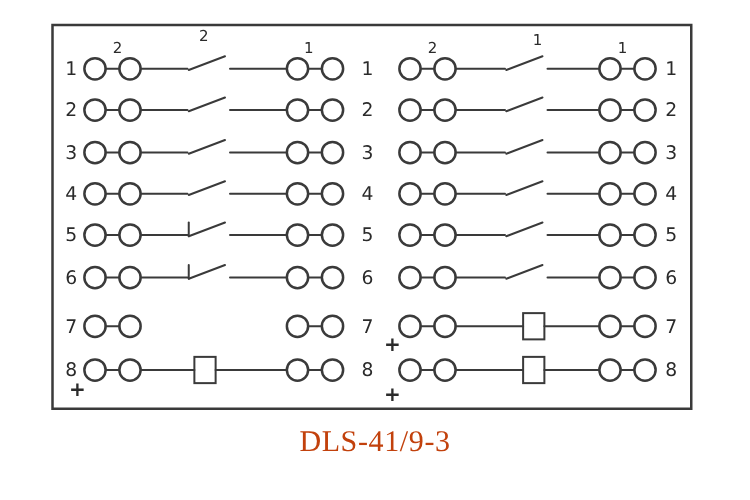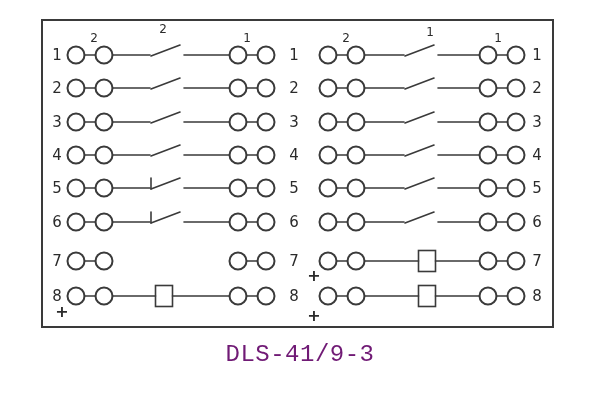--- a/index.html
+++ b/index.html
@@ -7,22 +7,22 @@
   body {
     width: 600px; height: 400px;
     position: relative; overflow: hidden;
     font-family: "DejaVu Sans", sans-serif;
   }
   .stage { position: absolute; left: 0; top: 0; width: 600px; height: 400px; }
   svg { display: block; }
   .caption {
     position: absolute; left: 0; top: 341px; width: 600px;
     text-align: center;
-    font-size: 24px; color: #701a75; letter-spacing: 0.5px;
-    font-family: Liberation Mono, monospace;
+    font-size: 24px; color: #c2410c; letter-spacing: 0.5px;
+    font-family: Liberation Serif, serif;
   }
 </style>
 </head>
 <body>
 
 <div class="stage">
   <svg id="schematic" width="600" height="400" viewBox="0 0 600 400">
       <rect x="42" y="20" width="511" height="307" fill="none" stroke="#3a3a3a" stroke-width="2"></rect>
       <text x="57" y="60" fill="#2b2b2b" font-size="15" text-anchor="middle" font-family="&quot;DejaVu Sans&quot;, sans-serif" font-weight="normal">1</text>
       <text x="294" y="60" fill="#2b2b2b" font-size="15" text-anchor="middle" font-family="&quot;DejaVu Sans&quot;, sans-serif" font-weight="normal">1</text>

